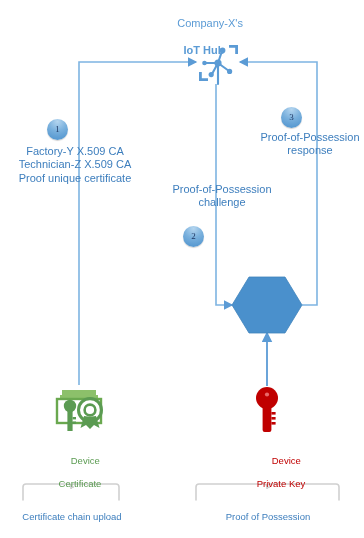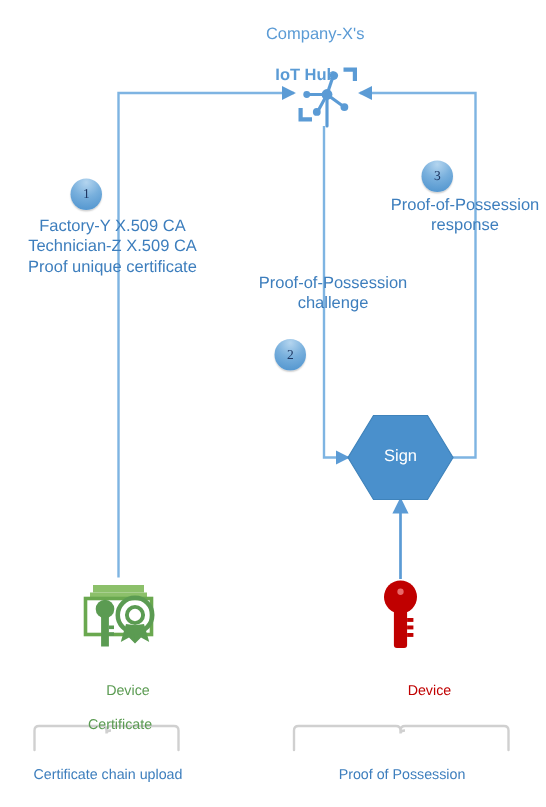--- a/index.html
+++ b/index.html
@@ -223,27 +223,27 @@
   <div class="badge" id="badge-3">3</div>
 
   <div class="txt label-blue step1-text">Factory-Y X.509 CA
 Technician-Z X.509 CA
 Proof unique certificate</div>
   <div class="txt label-blue step2-text">Proof-of-Possession
 challenge</div>
   <div class="txt label-blue step3-text">Proof-of-Possession
 response</div>
 
-  <div class="sign-text">Sign</div>
 
   <div class="txt cert-label">
     <span>Device</span>
     <span class="l2">Certificate</span>
   </div>
 
   <div class="txt key-label">
     <span>Device</span>
+    <span class="l2">Private Key</span>
   </div>
 
   <div class="txt brace-label brace-label-right">Proof of Possession</div>
   <div class="txt brace-label brace-label-left">Certificate chain upload</div>
 
 </div>
 
 </body></html>

